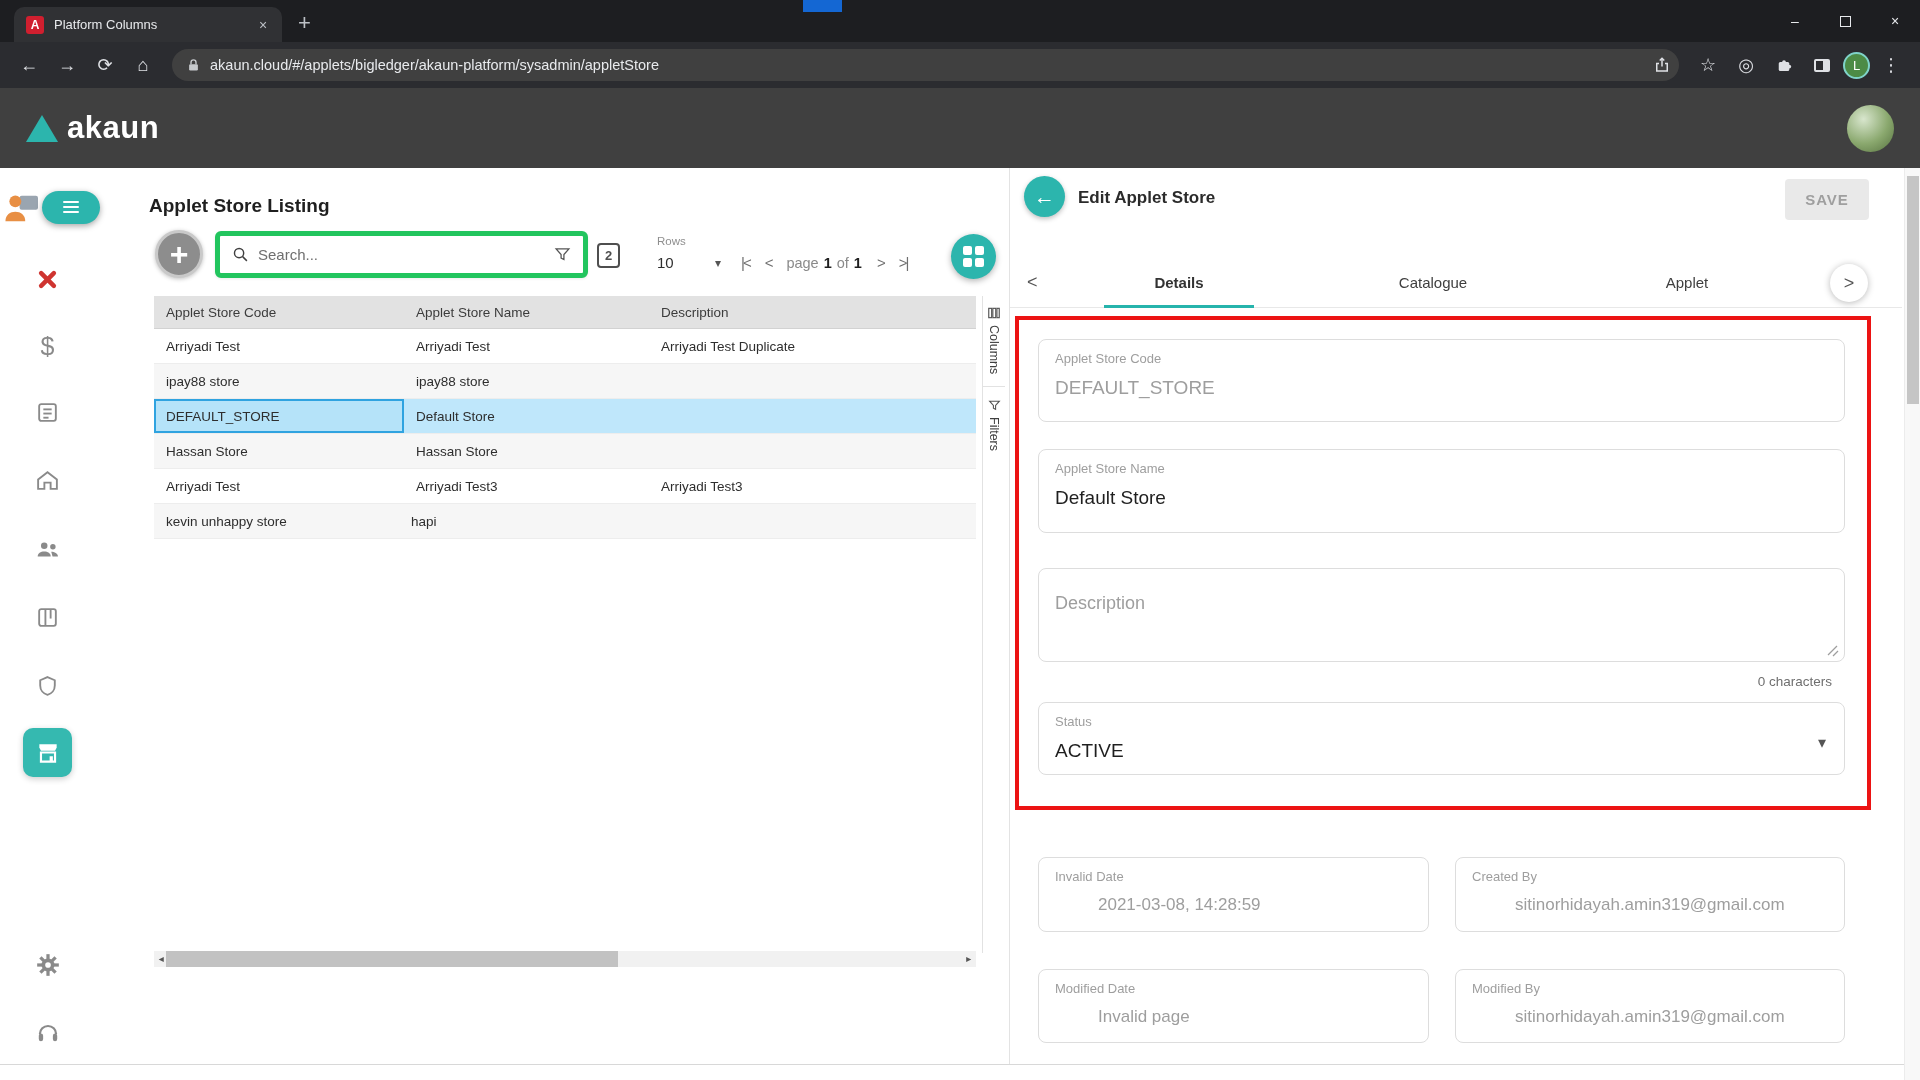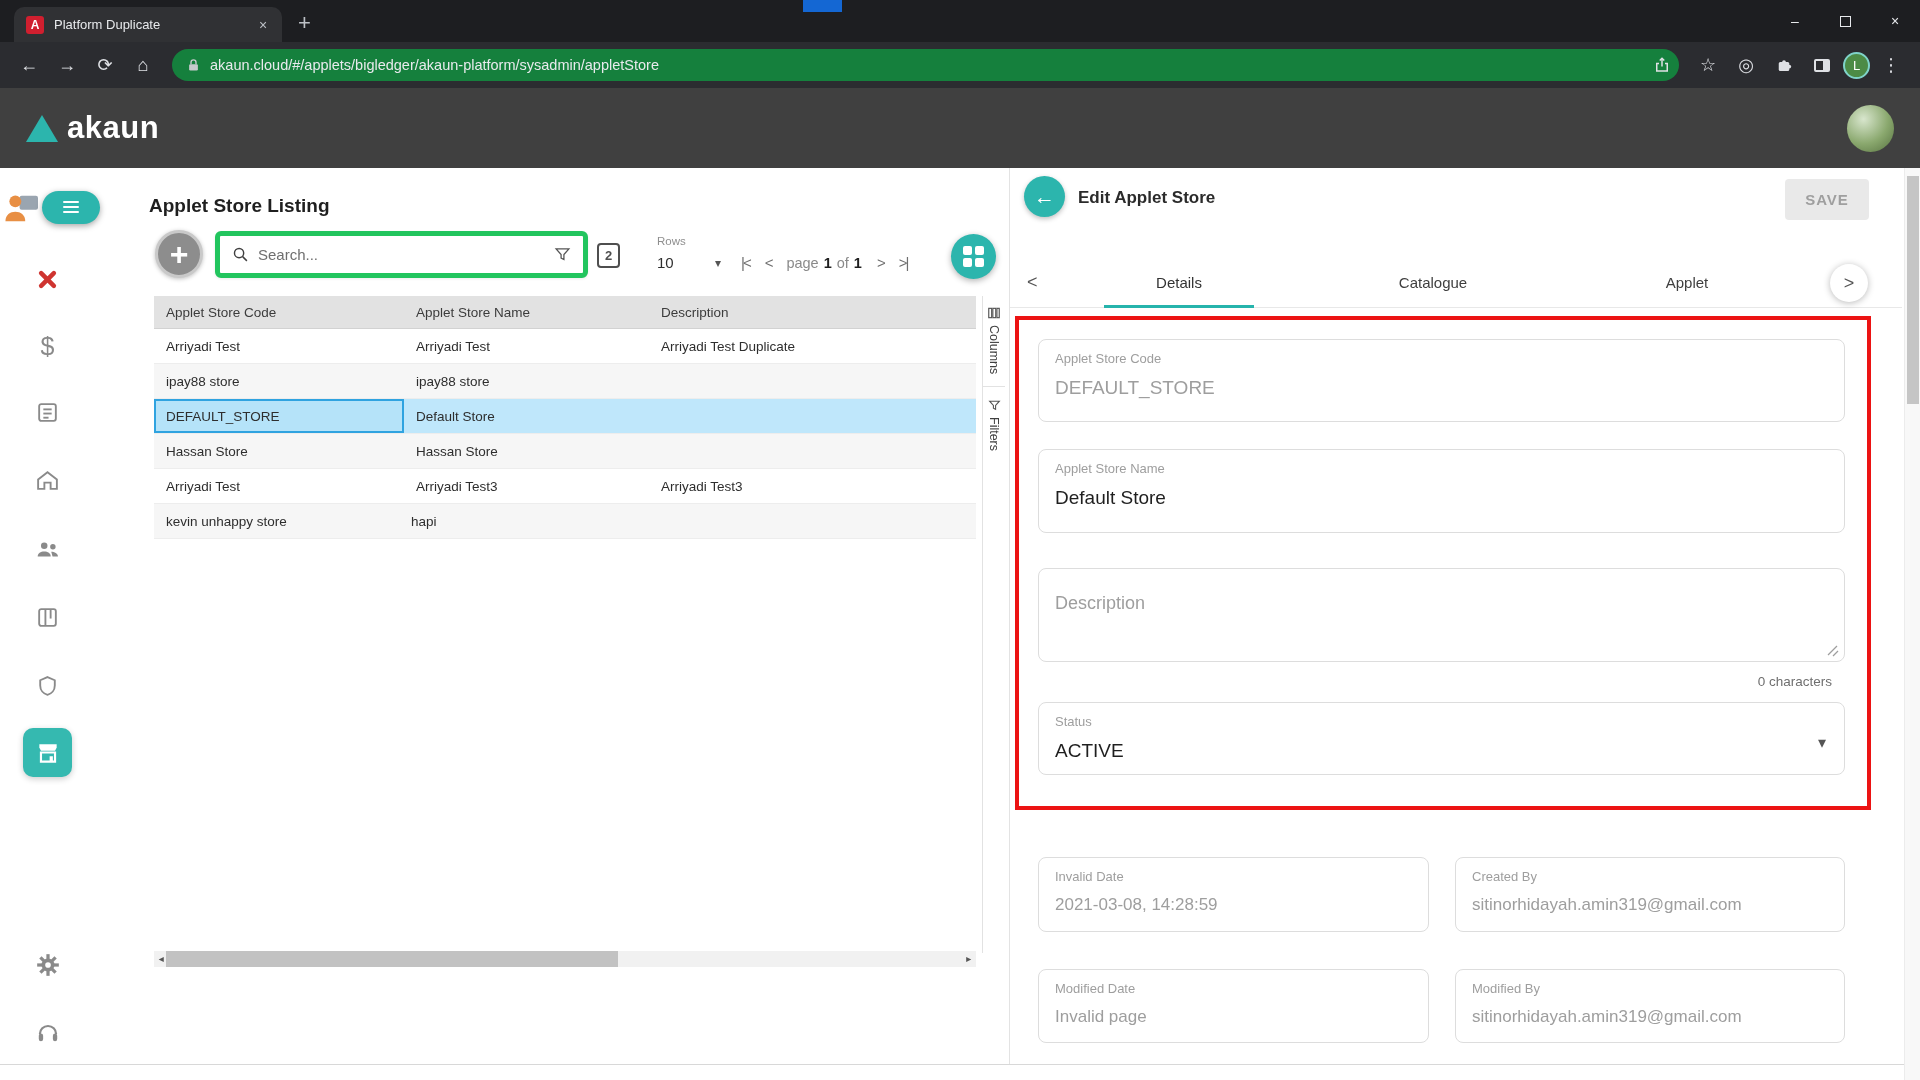--- a/index.html
+++ b/index.html
@@ -13,21 +13,21 @@
   .tab { margin-left: 14px; width: 268px; height: 35px; background: #303134; border-radius: 10px 10px 0 0; display: flex; align-items: center; gap: 10px; padding: 0 10px 0 12px; color: #e8eaed; font-size: 13px; }
   .favicon { width: 18px; height: 18px; border-radius: 3px; background: #d01f2f; color: #fff; font-size: 12px; font-weight: bold; display: flex; align-items: center; justify-content: center; flex: 0 0 18px; }
   .tab-title { flex: 1; white-space: nowrap; overflow: hidden; }
   .tab-close { color: #bdc1c6; font-size: 14px; width: 18px; height: 18px; display: flex; align-items: center; justify-content: center; border-radius: 50%; }
   .newtab { color: #bdc1c6; font-size: 22px; margin: 0 0 6px 16px; }
   .wincontrols { position: absolute; right: 0; top: 0; height: 42px; display: flex; }
   .winbtn { width: 50px; height: 100%; display: flex; align-items: center; justify-content: center; color: #e8eaed; font-size: 14px; }
   .maxbox { width: 11px; height: 11px; border: 1px solid #e8eaed; }
   .addressbar { height: 46px; background: #2b2c30; display: flex; align-items: center; padding: 0 12px; gap: 4px; }
   .navico { width: 34px; height: 34px; border-radius: 50%; display: flex; align-items: center; justify-content: center; color: #dfe1e5; font-size: 18px; flex: 0 0 34px; }
-  .urlbox { flex: 1; height: 32px; margin: 0 8px; background: #15803d; border-radius: 16px; display: flex; align-items: center; padding: 0 8px 0 14px; gap: 9px; color: #e8eaed; font-size: 14.5px; }
+  .urlbox { flex: 1; height: 32px; margin: 0 8px; background: #404040; border-radius: 16px; display: flex; align-items: center; padding: 0 8px 0 14px; gap: 9px; color: #e8eaed; font-size: 14.5px; }
   .url-text { flex: 1; }
   .panel-ico { width: 16px; height: 13px; border: 2px solid #dfe1e5; border-radius: 2px; position: relative; }
   .panel-ico i { position: absolute; right: 0; top: 0; bottom: 0; width: 5px; background: #dfe1e5; display: block; }
   .profile-chip { width: 27px; height: 27px; border-radius: 50%; background: #4c8b46; color: #fff; display: flex; align-items: center; justify-content: center; font-size: 13px; border: 2px solid #7fd3c9; }
   
   .appheader { height: 80px; background: #404040; display: flex; align-items: center; padding: 0 26px; }
   .logo { display: flex; align-items: center; gap: 9px; }
   .logo-tri { width: 0; height: 0; border-left: 16px solid transparent; border-right: 16px solid transparent; border-bottom: 27px solid #2cb5ad; }
   .logo-text { color: #fff; font-size: 31px; font-weight: bold; letter-spacing: .5px; }
   .header-avatar { margin-left: auto; width: 47px; height: 47px; border-radius: 50%; background: radial-gradient(circle at 35% 30%, #d8e6cd, #8aa86e 55%, #55703f); }
@@ -81,53 +81,53 @@
   .bottomline { position: absolute; left: 0; top: 896px; width: 1904px; height: 1px; background: #d8d8d8; }
   
   .editor { position: absolute; left: 1010px; top: 0; width: 892px; height: 912px; }
   .editor-back { position: absolute; left: 14px; top: 8px; width: 41px; height: 41px; border-radius: 50%; background: #2cb5ad; color: #fff; display: flex; align-items: center; justify-content: center; font-size: 21px; box-shadow: 0 2px 5px rgba(0,0,0,.25); }
   .editor-title { position: absolute; left: 68px; top: 20px; font-size: 17px; font-weight: bold; color: #2b2b2b; }
   .save-btn { position: absolute; left: 775px; top: 11px; width: 84px; height: 41px; background: #e9e9e9; border: none; border-radius: 4px; color: #9f9f9f; font-size: 15px; font-weight: bold; letter-spacing: 1px; font-family: "Liberation Sans", sans-serif; }
   .tabsrow { position: absolute; left: 0; top: 90px; width: 892px; height: 50px; border-bottom: 1px solid #e8e8e8; }
   .tab-chv-l { position: absolute; left: 17px; top: 14px; color: #555; font-size: 18px; }
   .tabs { position: absolute; left: 42px; right: 88px; top: 0; height: 100%; display: flex; }
   .tabitem { flex: 1; display: flex; align-items: center; justify-content: center; font-size: 15px; color: #3f3f3f; position: relative; height: 100%; }
-  .tabitem.active { font-weight: normal; color: #333; }
+  .tabitem.active { font-weight: bold; color: #333; }
   .tabitem.active::after { content: ""; position: absolute; left: 50%; transform: translateX(-50%); bottom: -1px; width: 150px; height: 3px; background: #26b4ac; }
   .tab-chv-r { position: absolute; left: 820px; top: 6px; width: 38px; height: 38px; border-radius: 50%; background: #fff; box-shadow: 0 1px 7px rgba(0,0,0,.28); display: flex; align-items: center; justify-content: center; color: #555; font-size: 18px; }
   .annotation { position: absolute; left: 5px; top: 148px; width: 856px; height: 494px; border: 4px solid #ec1313; pointer-events: none; z-index: 6; }
   .field { position: absolute; left: 28px; width: 807px; border: 1px solid #ddd; border-radius: 8px; padding: 11px 16px; background: #fff; }
   .flabel { font-size: 13px; color: #9e9e9e; }
   .fvalue { font-size: 19px; color: #1f1f1f; margin-top: 11px; }
   .field.disabled .fvalue { color: #9e9e9e; }
   .f-code { top: 171px; height: 83px; }
   .f-name { top: 281px; height: 84px; }
   .f-desc { top: 400px; height: 94px; }
   .desc-ph { font-size: 18px; color: #9e9e9e; margin-top: 13px; }
   .resize-handle { position: absolute; right: 5px; bottom: 4px; }
   .char-count { position: absolute; left: 28px; top: 506px; width: 794px; text-align: right; font-size: 13.5px; color: #6f6f6f; }
   .f-status { top: 534px; height: 73px; }
   .status-caret { position: absolute; right: 18px; top: 30px; color: #555; font-size: 16px; }
   .f-half { width: 391px; }
   .f-cdate { top: 689px; height: 75px; }
   .f-cby   { top: 689px; left: 445px; width: 390px; height: 75px; }
   .f-mdate { top: 801px; height: 74px; }
   .f-mby   { top: 801px; left: 445px; width: 390px; height: 74px; }
-  .f-half .fvalue, .f-cby .fvalue, .f-mby .fvalue { font-size: 17px; }
+  .f-half .fvalue, .f-cby .fvalue, .f-mby .fvalue { font-size: 17px; margin-left: 43px; }
   .pagescroll { position: absolute; left: 1904px; top: 0; width: 16px; height: 912px; background: #f8f8f8; border-left: 1px solid #ececec; }
   .pthumb { position: absolute; left: 2px; top: 8px; width: 12px; height: 228px; background: #c5c5c5; }
 </style>
 </head>
 <body>
 
 <div class="titlebar">
   <div class="blue-marker"></div>
   <div class="tab">
     <span class="favicon">A</span>
-    <span class="tab-title">Platform Duplicate</span>
+    <span class="tab-title">Platform Columns</span>
     <span class="tab-close">×</span>
   </div>
   <span class="newtab">+</span>
   <div class="wincontrols">
     <span class="winbtn">–</span>
     <span class="winbtn">
         <span class="maxbox"></span>
       </span>
     <span class="winbtn">×</span>
   </div>

